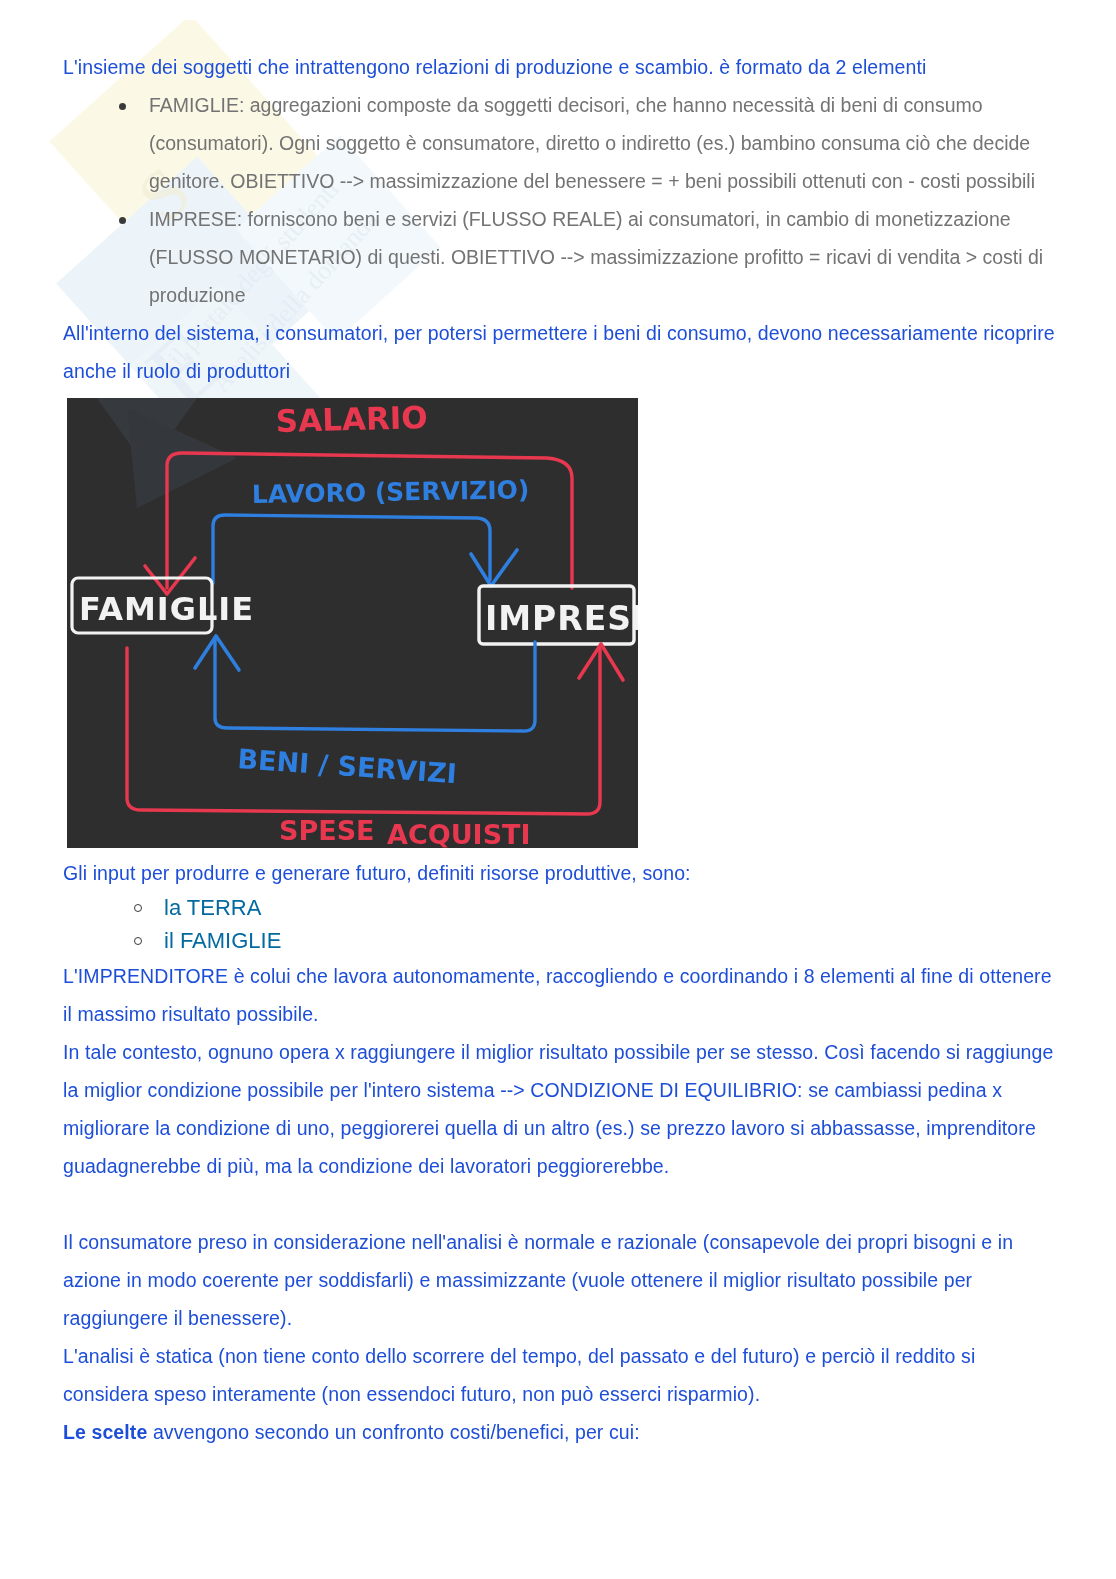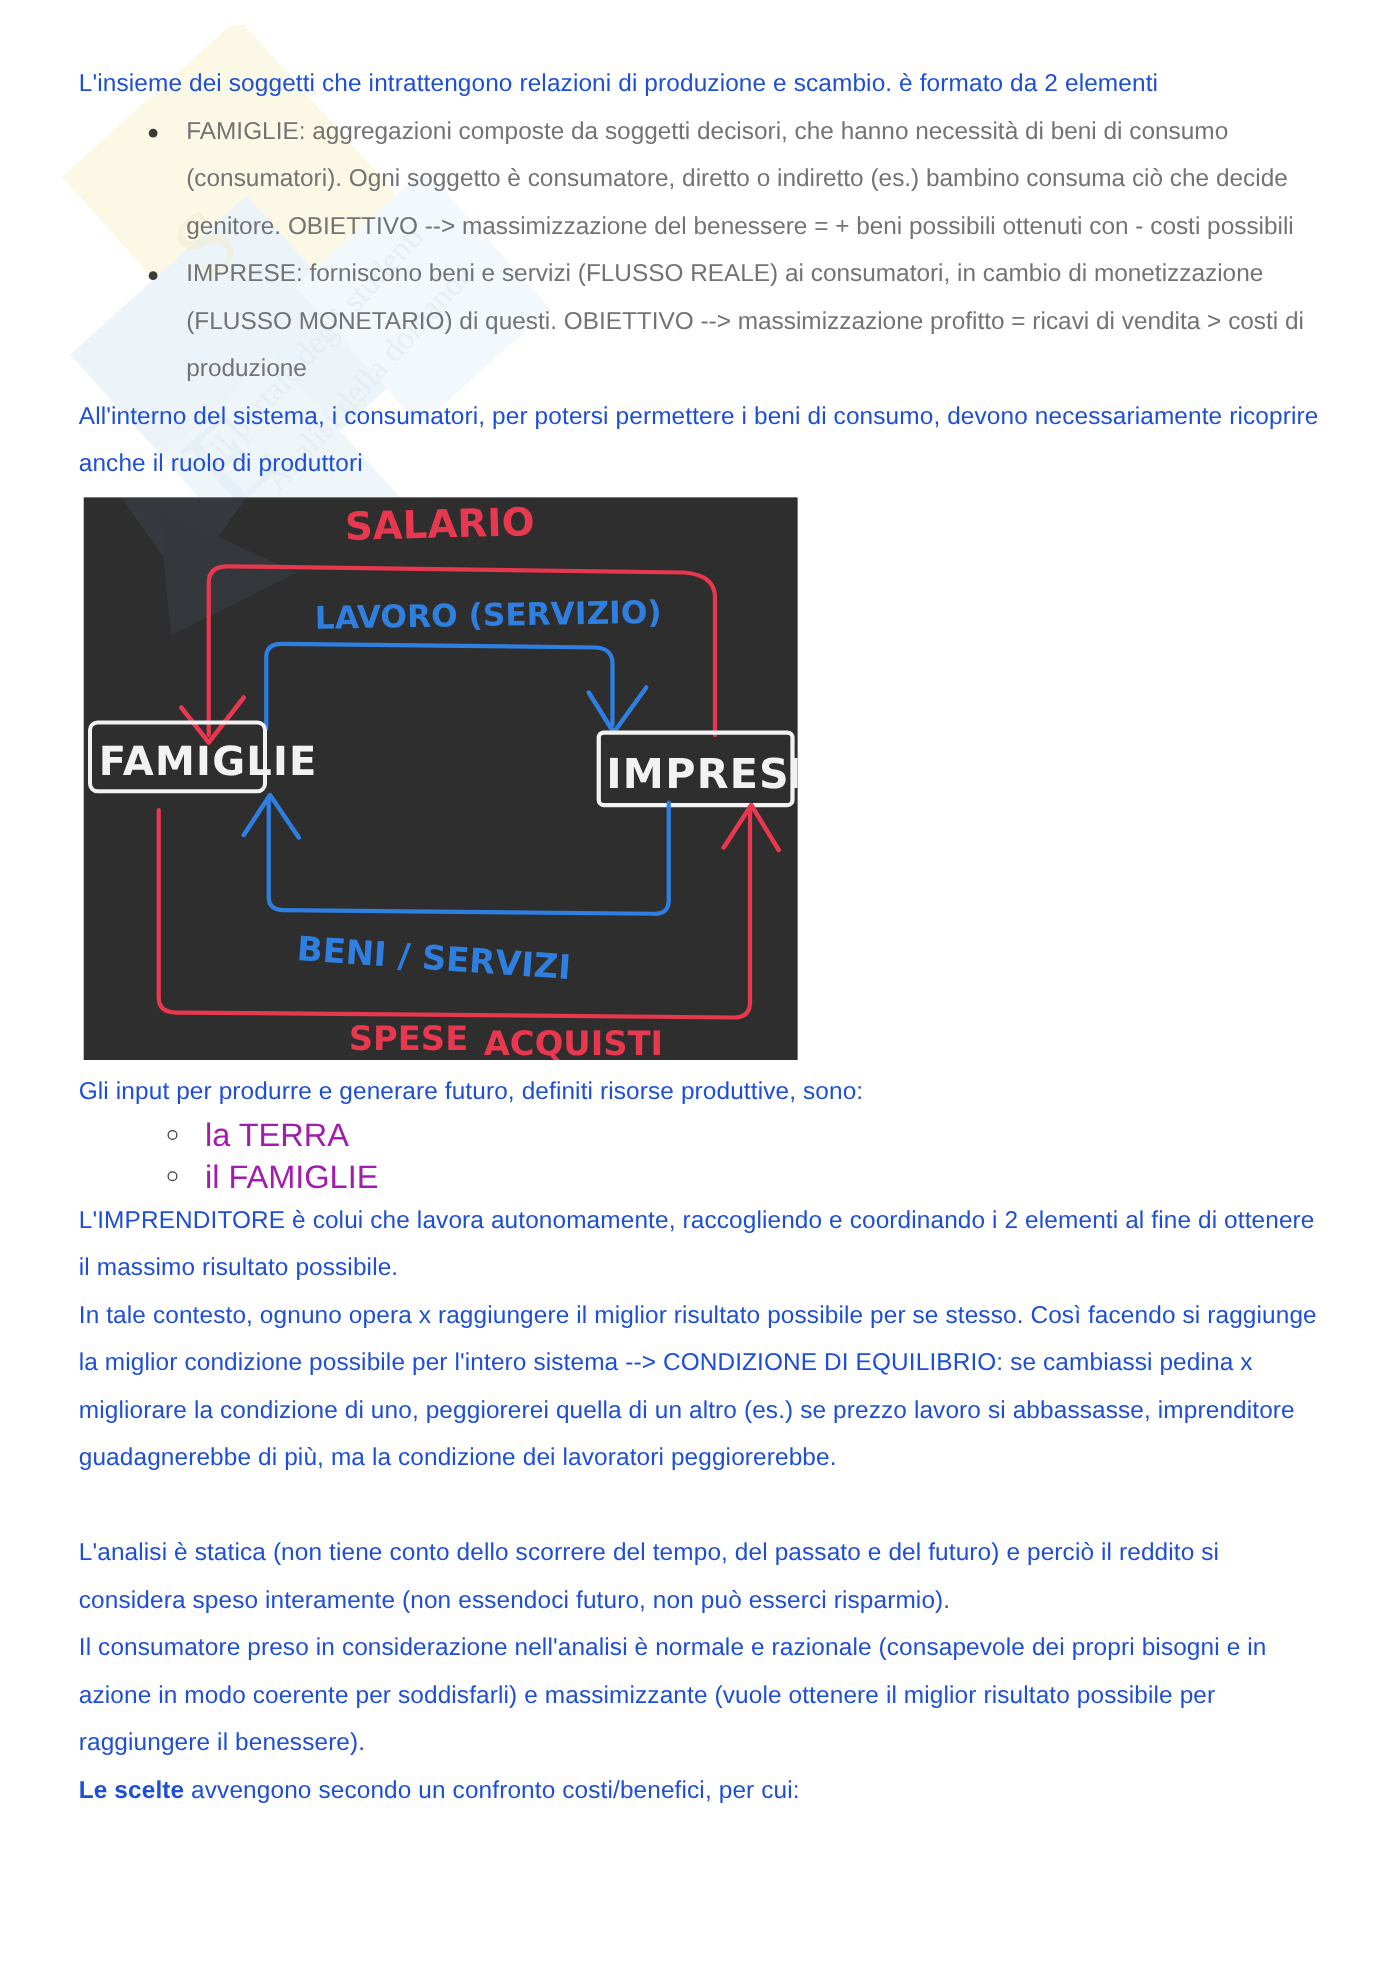--- a/index.html
+++ b/index.html
@@ -66,23 +66,23 @@
     border-radius: 50%;
   }
 
   ul.lvl2 {
     margin: 0;
     padding: 0 0 0 68px;
     list-style: none;
   }
   ul.lvl2 > li {
     position: relative;
-    font-size: 26px;
+    font-size: 22px;
     line-height: 32.5px;
-    color: #a21caf;
+    color: #0369a1;
     padding-left: 33px;
   }
   ul.lvl2 > li::before {
     content: "";
     position: absolute;
     left: 3px;
     top: 12px;
     width: 8px;
     height: 8px;
     border: 1.5px solid #3a3a3a;
@@ -172,25 +172,25 @@
     </svg>
   </div>
 
   <p class="para">Gli input per produrre e generare futuro, definiti risorse produttive, sono:</p>
 
   <ul class="lvl2">
     <li>la TERRA</li>
     <li>il FAMIGLIE</li>
   </ul>
 
-  <p class="para">L'IMPRENDITORE è colui che lavora autonomamente, raccogliendo e coordinando i 2 elementi al fine di ottenere il massimo risultato possibile.</p>
+  <p class="para">L'IMPRENDITORE è colui che lavora autonomamente, raccogliendo e coordinando i 8 elementi al fine di ottenere il massimo risultato possibile.</p>
 
   <p class="para">In tale contesto, ognuno opera x raggiungere il miglior risultato possibile per se stesso. Così facendo si raggiunge la miglior condizione possibile per l'intero sistema --&gt; CONDIZIONE DI EQUILIBRIO: se cambiassi pedina x migliorare la condizione di uno, peggiorerei quella di un altro (es.) se prezzo lavoro si abbassasse, imprenditore guadagnerebbe di più, ma la condizione dei lavoratori peggiorerebbe.</p>
 
   <div class="spacer"></div>
 
+  <p class="para">Il consumatore preso in considerazione nell'analisi è normale e razionale (consapevole dei propri bisogni e in azione in modo coerente per soddisfarli) e massimizzante (vuole ottenere il miglior risultato possibile per raggiungere il benessere).</p>
+
   <p class="para">L'analisi è statica (non tiene conto dello scorrere del tempo, del passato e del futuro) e perciò il reddito si considera speso interamente (non essendoci futuro, non può esserci risparmio).</p>
-
-  <p class="para">Il consumatore preso in considerazione nell'analisi è normale e razionale (consapevole dei propri bisogni e in azione in modo coerente per soddisfarli) e massimizzante (vuole ottenere il miglior risultato possibile per raggiungere il benessere).</p>
 
   <p class="para"><span class="bold-lead">Le scelte</span><span> avvengono secondo un confronto costi/benefici, per cui:</span></p>
 
 </div>
 
 </body></html>

